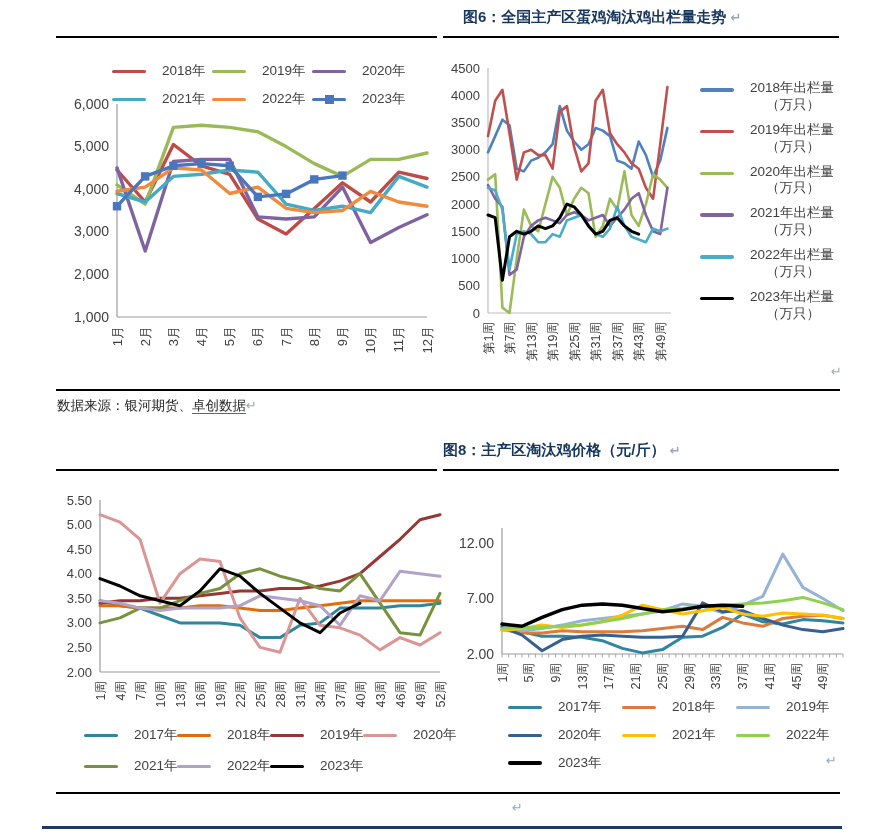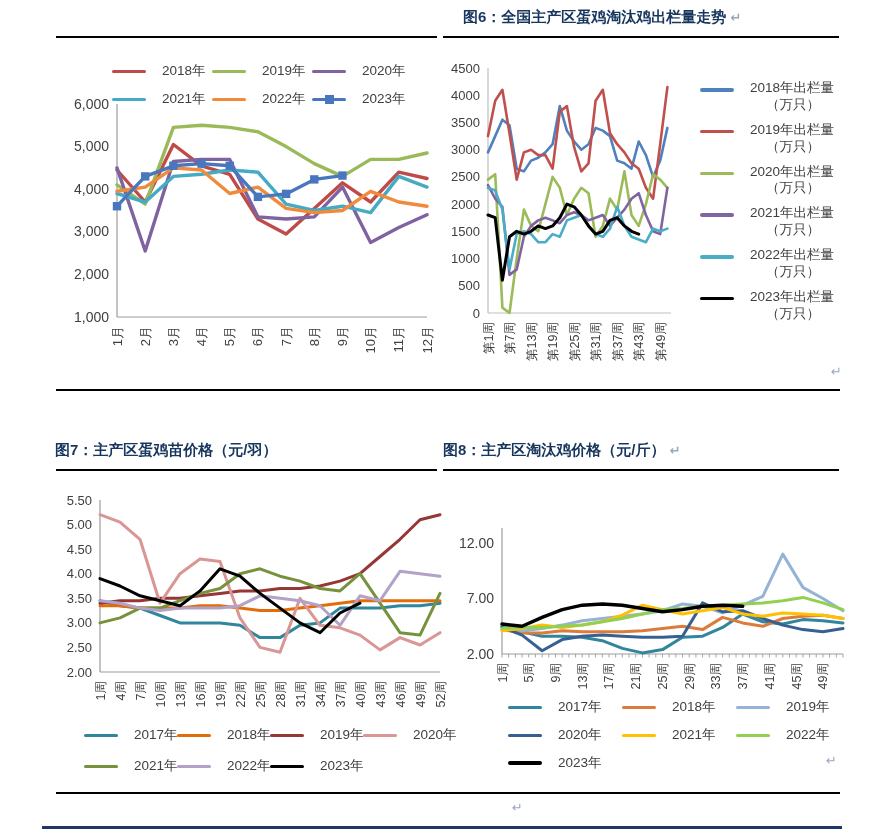--- a/index.html
+++ b/index.html
@@ -178,24 +178,24 @@
         <span class="lg-line" style="background: rgb(0, 0, 0);"></span>
         <span class="lg-text">
           <div>2023年出栏量</div>
           <div class="lg-unit">（万只）</div>
         </span>
       </span>
     </div>
   <div class="pilcrow-abs" style="left:831px;top:364px;">↵</div>
 
   <div class="rule" style="left:56px;top:389px;width:784px;"></div>
-
-  <div class="fig-title" style="left:55px;top:441px;">
-    <span>图7：主产区蛋鸡苗价格（元/羽）</span>
+  <div class="source-line" style="left:57px;top:397px;">
+    <span>数据来源：银河期货、</span><a class="doc-link">卓创数据</a><span class="pilcrow">↵</span>
   </div>
+
   <div class="fig-title" style="left:443px;top:441px;">
     <span>图8：主产区淘汰鸡价格（元/斤）</span>
     <span class="pilcrow">↵</span>
   </div>
   <div class="rule" style="left:56px;top:469px;width:381px;"></div>
   <div class="rule" style="left:443px;top:469px;width:396px;"></div>
 
   <div class="chart" id="chart7" style="left: 55px; top: 480px;"><svg width="395" height="252" viewBox="0 0 395 252">
         <line x1="45" y1="20" x2="45" y2="192" stroke="#9c9c9c" stroke-width="1.2"></line>
         <line x1="45" y1="192" x2="385" y2="192" stroke="#9c9c9c" stroke-width="1.2"></line>

